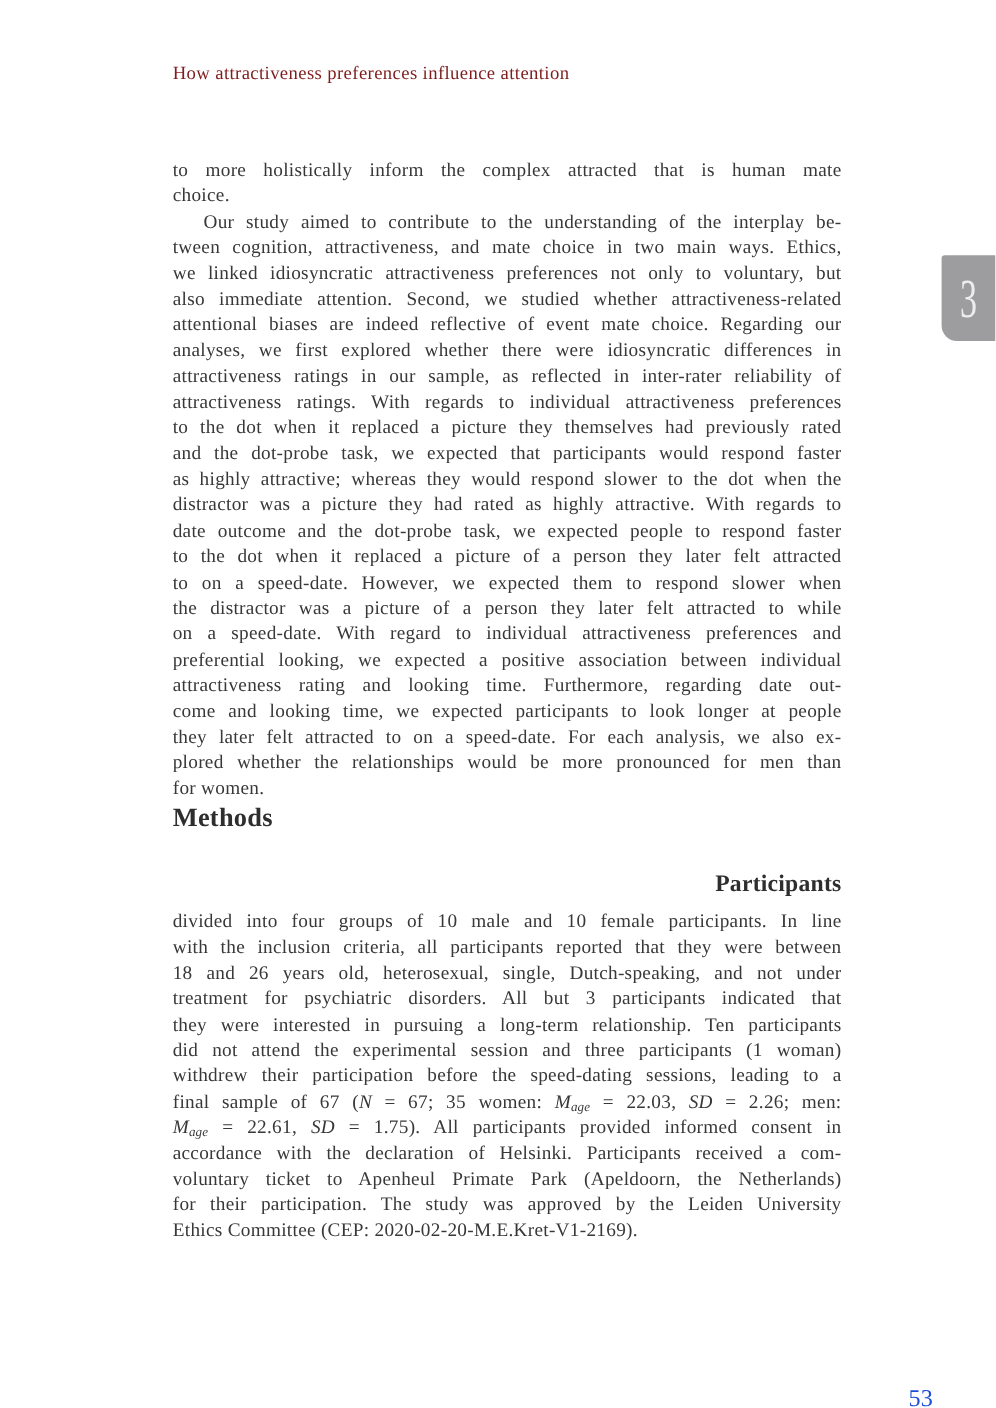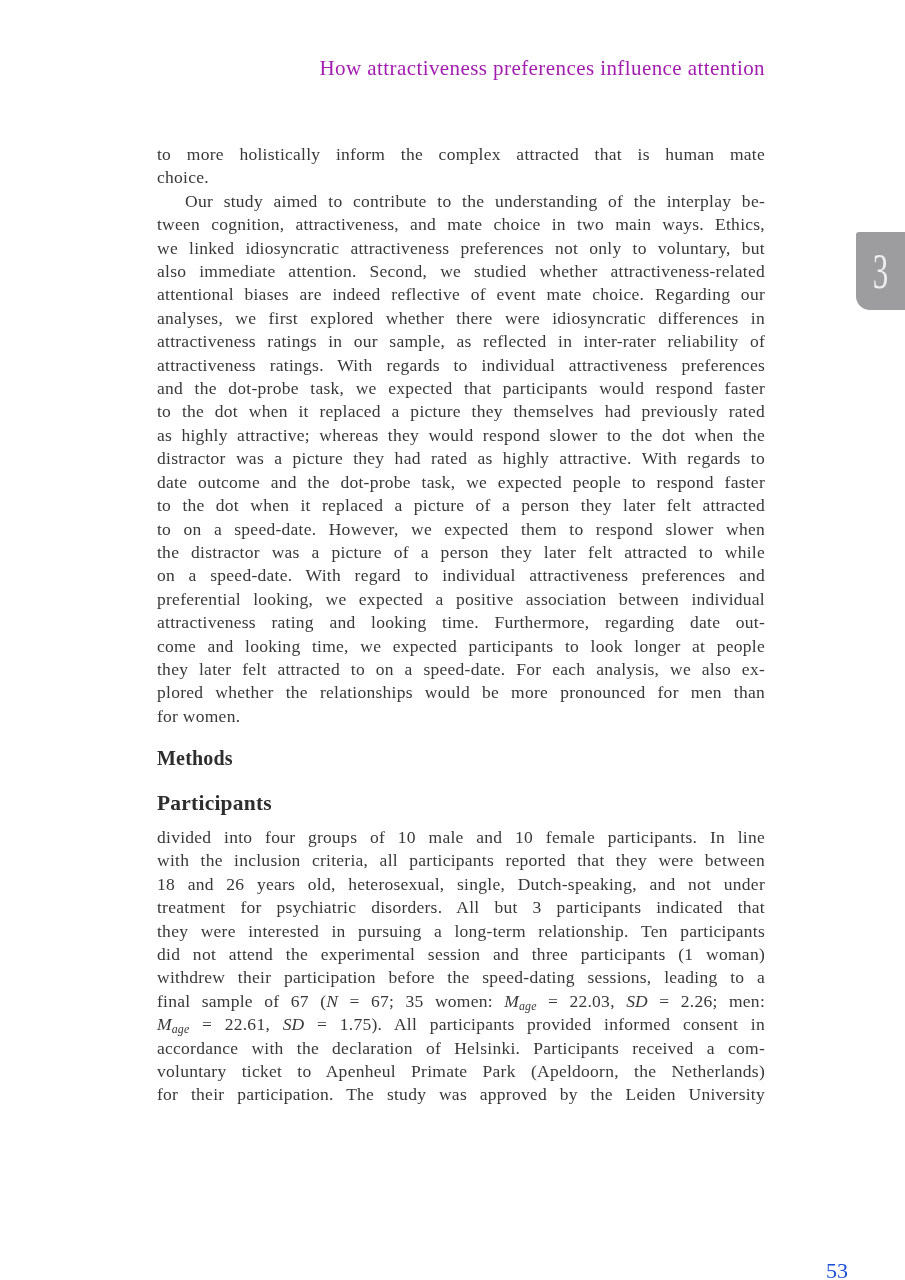--- a/index.html
+++ b/index.html
@@ -10,24 +10,24 @@
     position: relative;
     overflow: hidden;
   }
   .page {
     position: absolute; inset: 0;
     background: #ffffff;
   }
   .running-header {
     position: absolute;
     top: 58px; left: 157px; width: 608px;
-    text-align: right;
-    font-size: 21px; line-height: 1;
+    text-align: left;
+    font-size: 17px; line-height: 1;
     letter-spacing: 0.02em;
-    color: #a21caf;
+    color: #7f1d1d;
   }
   .chapter-tab {
     position: absolute;
     left: 856px; top: 232px;
     width: 49px; height: 78px;
     background: #9d9da0;
     border-radius: 3px 0 0 14px;
     display: flex; align-items: center; justify-content: center;
   }
   .chapter-num {
@@ -47,22 +47,22 @@
   .intro { top: 143px; }
   .participants-body { top: 826px; }
   .para .line { text-align: justify; text-align-last: justify; }
   .para .line.last { text-align-last: left; }
   .para.indent .line:first-child { text-indent: 28px; }
   .heading {
     position: absolute; left: 157px; width: 608px;
     color: #2e2e2e; font-weight: bold; line-height: 1;
     letter-spacing: 0.01em;
   }
-  .methods-heading { top: 748px; font-size: 20px; }
-  .participants-heading { top: 793px; font-size: 21.5px; }
+  .methods-heading { top: 732px; font-size: 24px; }
+  .participants-heading { top: 793px; font-size: 21.5px; text-align: right; }
   .page-number {
     position: absolute;
     top: 1260px; right: 57px;
     font-size: 22px; line-height: 1;
     color: #1d4ed8;
   }
   sub { font-size: 68%; line-height: 0; vertical-align: -0.25em; }
   i { letter-spacing: 0.01em; }
 </style>
 </head>
@@ -83,22 +83,22 @@
       </div>
       <div class="para indent">
         <div class="line">Our study aimed to contribute to the understanding of the interplay be-</div>
         <div class="line">tween cognition, attractiveness, and mate choice in two main ways. Ethics,</div>
         <div class="line">we linked idiosyncratic attractiveness preferences not only to voluntary, but</div>
         <div class="line">also immediate attention. Second, we studied whether attractiveness-related</div>
         <div class="line">attentional biases are indeed reflective of event mate choice. Regarding our</div>
         <div class="line">analyses, we first explored whether there were idiosyncratic differences in</div>
         <div class="line">attractiveness ratings in our sample, as reflected in inter-rater reliability of</div>
         <div class="line">attractiveness ratings. With regards to individual attractiveness preferences</div>
+        <div class="line">to the dot when it replaced a picture they themselves had previously rated</div>
         <div class="line">and the dot-probe task, we expected that participants would respond faster</div>
-        <div class="line">to the dot when it replaced a picture they themselves had previously rated</div>
         <div class="line">as highly attractive; whereas they would respond slower to the dot when the</div>
         <div class="line">distractor was a picture they had rated as highly attractive. With regards to</div>
         <div class="line">date outcome and the dot-probe task, we expected people to respond faster</div>
         <div class="line">to the dot when it replaced a picture of a person they later felt attracted</div>
         <div class="line">to on a speed-date. However, we expected them to respond slower when</div>
         <div class="line">the distractor was a picture of a person they later felt attracted to while</div>
         <div class="line">on a speed-date. With regard to individual attractiveness preferences and</div>
         <div class="line">preferential looking, we expected a positive association between individual</div>
         <div class="line">attractiveness rating and looking time. Furthermore, regarding date out-</div>
         <div class="line">come and looking time, we expected participants to look longer at people</div>
@@ -119,18 +119,19 @@
         <div class="line">18 and 26 years old, heterosexual, single, Dutch-speaking, and not under</div>
         <div class="line">treatment for psychiatric disorders.  All but 3 participants indicated that</div>
         <div class="line">they were interested in pursuing a long-term relationship. Ten participants</div>
         <div class="line">did not attend the experimental session and three participants (1 woman)</div>
         <div class="line">withdrew their participation before the speed-dating sessions, leading to a</div>
         <div class="line">final sample of 67 (<i>N</i> = 67; 35 women:  <i>M</i><sub><i>age</i></sub> = 22.03, <i>SD</i> = 2.26; men:</div>
         <div class="line"><i>M</i><sub><i>age</i></sub> = 22.61, <i>SD</i> = 1.75).  All participants provided informed consent in</div>
         <div class="line">accordance with the declaration of Helsinki.  Participants received a com-</div>
         <div class="line">voluntary ticket to Apenheul Primate Park (Apeldoorn, the Netherlands)</div>
         <div class="line">for their participation.  The study was approved by the Leiden University</div>
+        <div class="line last">Ethics Committee (CEP: 2020-02-20-M.E.Kret-V1-2169).</div>
       </div>
     </div>
 
   <div class="page-number">53</div>
 
 </div>
 
 </body></html>

